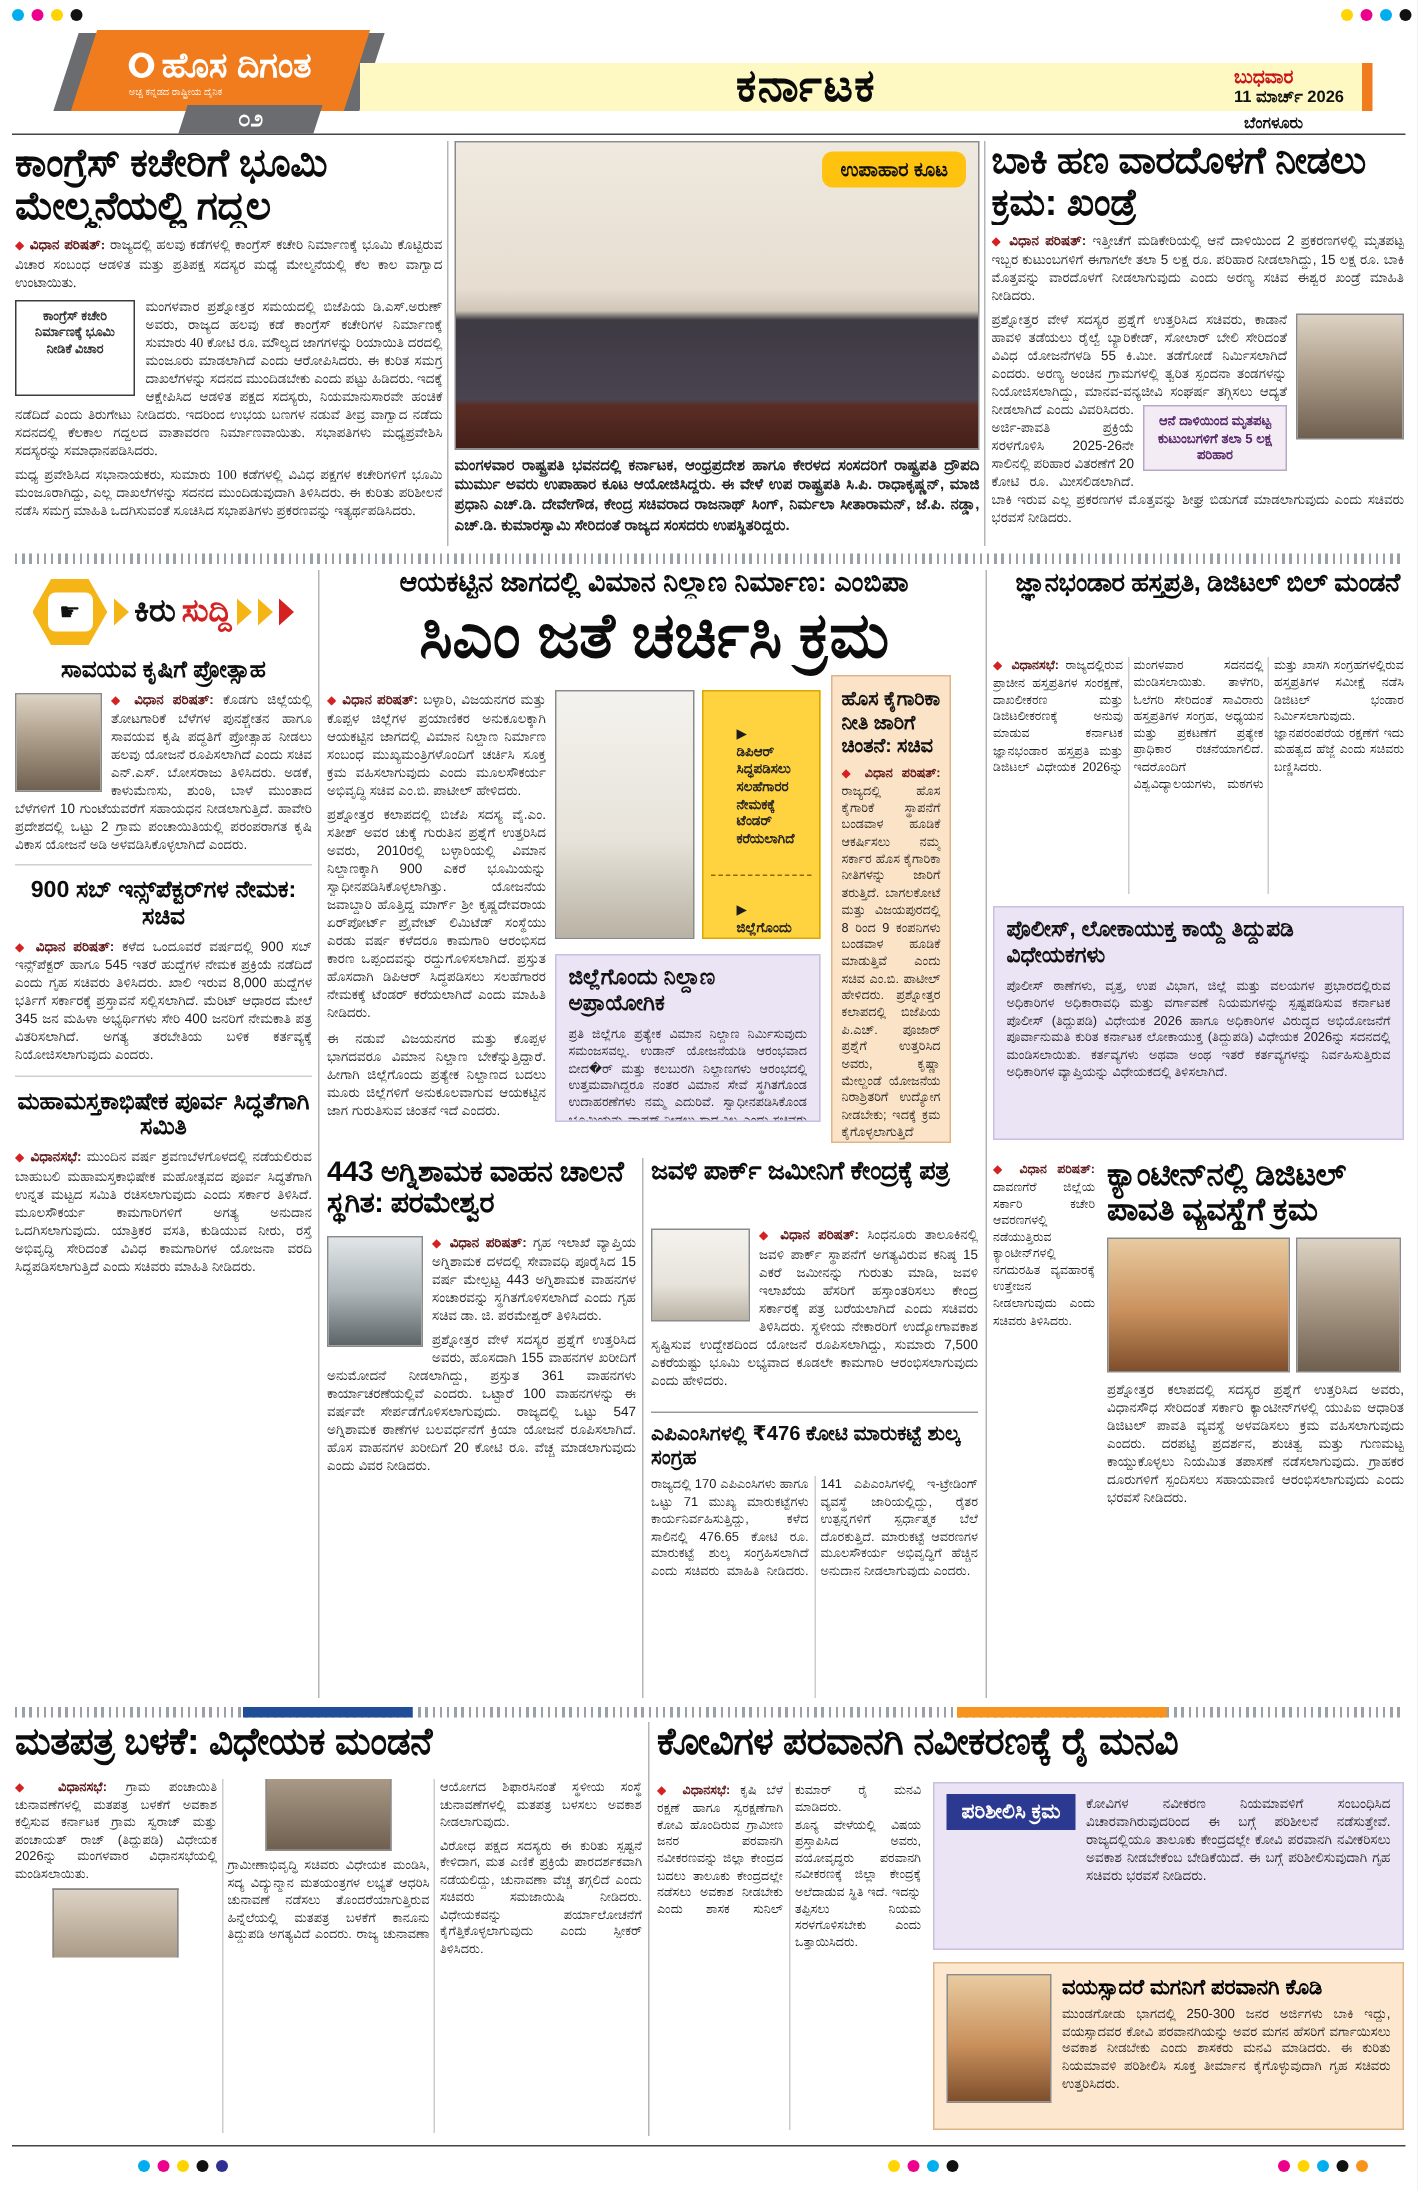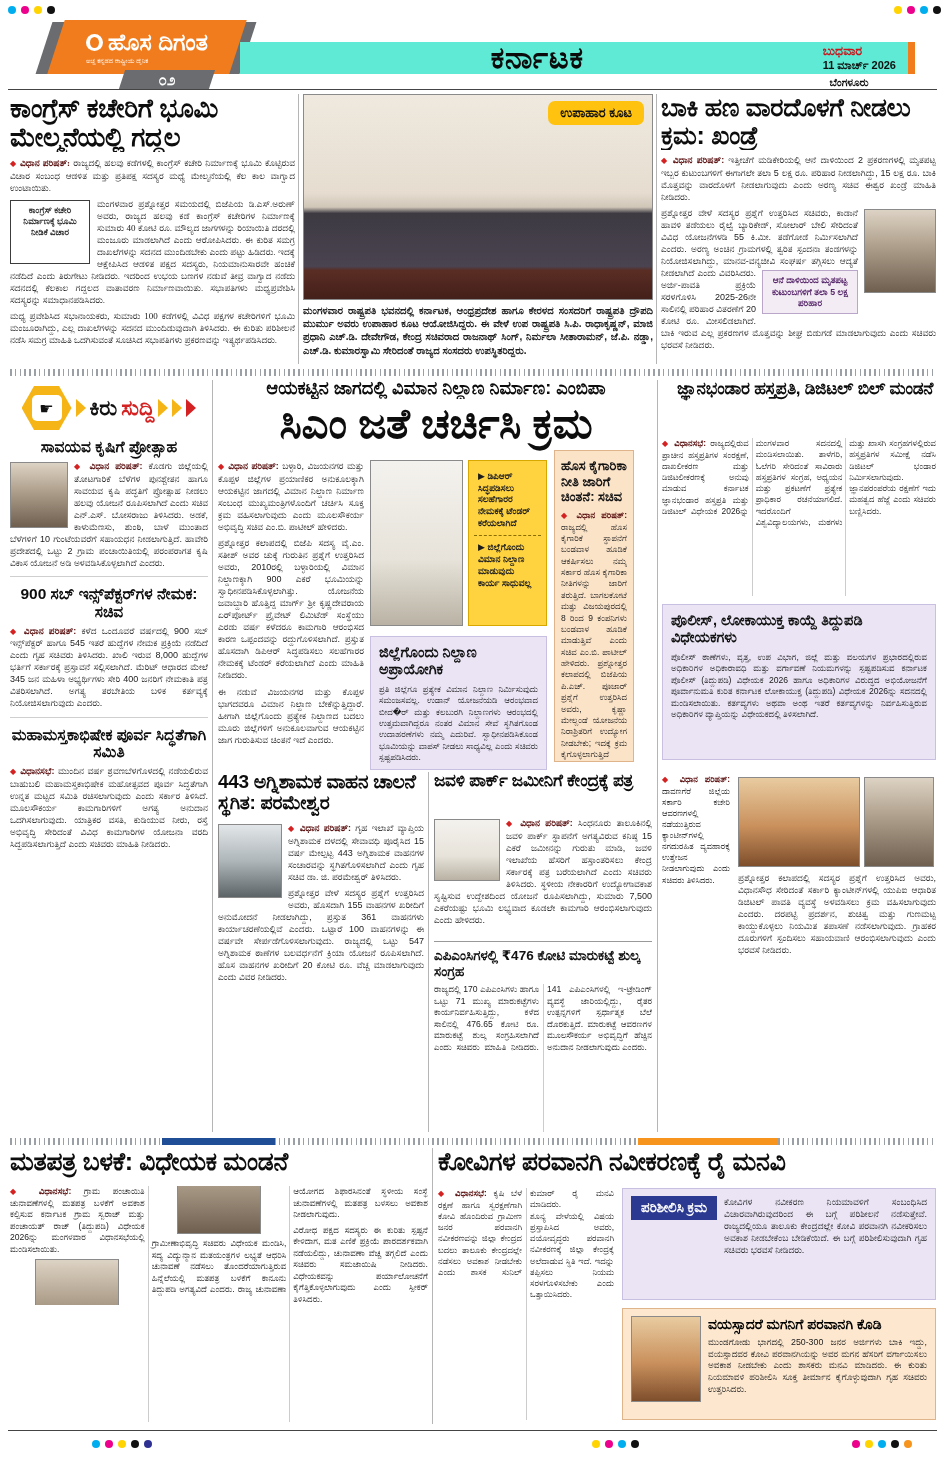--- a/index.html
+++ b/index.html
@@ -16,21 +16,21 @@
   .slash{transform:skewX(-18deg);}
   .mast-orange{background:#f07c1d;display:flex;flex-direction:column;align-items:center;justify-content:center;}
   .unskew{transform:skewX(18deg);}
   .logo-line{display:flex;align-items:center;gap:5px;}
   .globe{width:17px;height:17px;border-radius:50%;background:#fff;position:relative;}
   .globe:after{content:"";position:absolute;left:4px;top:3px;width:9px;height:11px;border-radius:50%;background:#f07c1d;}
   .logo-txt{color:#fff;font-weight:bold;font-size:23px;letter-spacing:0;}
   .tagline{color:#fff;font-size:6.5px;margin-top:1px;}
   .graybox{background:#6a6c6f;}
   .pagenum{color:#fff;font-weight:bold;font-size:15px;text-align:center;line-height:19px;}
-  .band{background:#5eead4;display:flex;align-items:center;}
+  .band{background:#fef9c3;display:flex;align-items:center;}
   .section-title{font-weight:bold;font-size:30px;color:#0b0b0b;letter-spacing:1px;}
   .dateblk{text-align:left;line-height:1.15;}
   .weekday{color:#c9141c;font-weight:bold;font-size:12.5px;}
   .dateline-txt{color:#111;font-size:11px;font-weight:bold;}
   .city{font-size:10.5px;font-weight:bold;color:#111;}
   .hr{background:#444;height:1px;}
   .vrule{background:#b5b5b5;width:1px;}
   
   .tickrow{height:7px;background:repeating-linear-gradient(90deg,#9aa0a6 0 1.6px,transparent 1.6px 4.8px);}
   .seg{height:7px;}
@@ -50,21 +50,21 @@
   .ph-warm{background:linear-gradient(180deg,#e8cba0 0%,#c9905c 55%,#7e4e2c 100%);}
   .ph-cool{background:linear-gradient(180deg,#e2e6e8 0%,#aeb6ba 50%,#5c6468 100%);}
   .ph-white{background:linear-gradient(180deg,#f4f2ee 0%,#e7e3da 60%,#b9b2a4 100%);}
   .badge{background:#ffc20e;border-radius:7px;font-weight:bold;color:#111;text-align:center;}
   
   .insetbox{float:left;width:80px;height:64px;border:1.5px solid #3c3c3c;margin:2px 7px 2px 0;padding:4px 3px;
             font-size:8.6px;font-weight:bold;color:#333;text-align:center;line-height:1.3;overflow:hidden;}
   .pinkbox{border:1px solid #b9a6c9;background:#f4ecf4;padding:4px 5px;font-size:8.8px;font-weight:bold;
            color:#57286b;line-height:1.3;text-align:center;overflow:hidden;}
   .ybox{background:#ffd23f;border:1px solid #d9a800;padding:6px 5px;overflow:hidden;}
-  .ybullet{font-size:9px;font-weight:bold;color:#222;line-height:1.3;margin:4px;}
+  .ybullet{font-size:9px;font-weight:bold;color:#222;line-height:1.3;margin:17px;}
   .ybullet .tri{color:#1b1b1b;}
   .ydash{border-top:1.5px dashed #8a6d00;margin:6px 0;}
   .peachbox{background:#fbe3c8;border:1px solid #e0b48a;padding:7px 6px;overflow:hidden;}
   .peachbox h3{margin:0 0 5px 0;font-size:13px;line-height:1.2;color:#111;}
   .lavbox{background:#eae4f4;border:1px solid #c9bfe0;padding:7px 8px;overflow:hidden;}
   .lavbox h3{margin:0 0 5px 0;font-size:14.5px;line-height:1.2;color:#111;}
   .bluelabel{display:inline-block;background:#2b3990;color:#fff;font-weight:bold;font-size:13.5px;
              padding:4px 10px;margin:0 7px 3px 0;float:left;}
   .orangebox{background:#fde8cf;border:1px solid #e0b48a;padding:7px 8px;overflow:hidden;}
   .orangebox h3{margin:0 0 4px 0;font-size:14px;line-height:1.2;color:#000000;}
@@ -212,21 +212,21 @@
     </div>
 
     <div class="ph ph-white abs" style="left:152px;top:82px;width:93px;height:166px;"></div>
 
     <div class="ybox abs" style="left:250px;top:82px;width:79px;height:166px;">
       <p class="ybullet"><span class="tri">▶ </span><span>ಡಿಪಿಆರ್ ಸಿದ್ಧಪಡಿಸಲು ಸಲಹೆಗಾರರ ನೇಮಕಕ್ಕೆ ಟೆಂಡರ್ ಕರೆಯಲಾಗಿದೆ</span></p>
       <div class="ydash"></div>
       <p class="ybullet"><span class="tri">▶ </span><span>ಜಿಲ್ಲೆಗೊಂದು ವಿಮಾನ ನಿಲ್ದಾಣ ಮಾಡುವುದು ಕಾರ್ಯ ಸಾಧುವಲ್ಲ</span></p>
     </div>
 
-    <div class="lavbox abs" style="left:152px;top:258px;width:177px;height:134px;">
+    <div class="lavbox abs" style="left:152px;top:258px;width:177px;height:112px;">
       <h3>ಜಿಲ್ಲೆಗೊಂದು ನಿಲ್ದಾಣ ಅಪ್ರಾಯೋಗಿಕ</h3>
       <div class="bd" style="font-size:8.5px;height:86px;">ಪ್ರತಿ ಜಿಲ್ಲೆಗೂ ಪ್ರತ್ಯೇಕ ವಿಮಾನ ನಿಲ್ದಾಣ ನಿರ್ಮಿಸುವುದು ಸಮಂಜಸವಲ್ಲ. ಉಡಾನ್ ಯೋಜನೆಯಡಿ ಆರಂಭವಾದ ಬೀದ�ರ್ ಮತ್ತು ಕಲಬುರಗಿ ನಿಲ್ದಾಣಗಳು ಆರಂಭದಲ್ಲಿ ಉತ್ತಮವಾಗಿದ್ದರೂ ನಂತರ ವಿಮಾನ ಸೇವೆ ಸ್ಥಗಿತಗೊಂಡ ಉದಾಹರಣೆಗಳು ನಮ್ಮ ಎದುರಿವೆ. ಸ್ವಾಧೀನಪಡಿಸಿಕೊಂಡ ಭೂಮಿಯನ್ನು ವಾಪಸ್ ನೀಡಲು ಸಾಧ್ಯವಿಲ್ಲ ಎಂದು ಸಚಿವರು ಸ್ಪಷ್ಟಪಡಿಸಿದರು.</div>
     </div>
 
     <div class="peachbox abs" style="left:336px;top:72px;width:80px;height:312px;">
       <h3>ಹೊಸ ಕೈಗಾರಿಕಾ ನೀತಿ ಜಾರಿಗೆ ಚಿಂತನೆ: ಸಚಿವ</h3>
       <div class="bd" style="font-size:8.5px;height:250px;">
         <span class="mark">◆ </span><span class="dl">ವಿಧಾನ ಪರಿಷತ್:</span>
         <span>ರಾಜ್ಯದಲ್ಲಿ ಹೊಸ ಕೈಗಾರಿಕೆ ಸ್ಥಾಪನೆಗೆ ಬಂಡವಾಳ ಹೂಡಿಕೆ ಆಕರ್ಷಿಸಲು ನಮ್ಮ ಸರ್ಕಾರ ಹೊಸ ಕೈಗಾರಿಕಾ ನೀತಿಗಳನ್ನು ಜಾರಿಗೆ ತರುತ್ತಿದೆ. ಬಾಗಲಕೋಟೆ ಮತ್ತು ವಿಜಯಪುರದಲ್ಲಿ 8 ರಿಂದ 9 ಕಂಪನಿಗಳು ಬಂಡವಾಳ ಹೂಡಿಕೆ ಮಾಡುತ್ತಿವೆ ಎಂದು ಸಚಿವ ಎಂ.ಬಿ. ಪಾಟೀಲ್ ಹೇಳಿದರು. ಪ್ರಶ್ನೋತ್ತರ ಕಲಾಪದಲ್ಲಿ ಬಿಜೆಪಿಯ ಪಿ.ಎಚ್. ಪೂಜಾರ್ ಪ್ರಶ್ನೆಗೆ ಉತ್ತರಿಸಿದ ಅವರು, ಕೃಷ್ಣಾ ಮೇಲ್ದಂಡೆ ಯೋಜನೆಯ ನಿರಾಶ್ರಿತರಿಗೆ ಉದ್ಯೋಗ ನೀಡಬೇಕು; ಇದಕ್ಕೆ ಕ್ರಮ ಕೈಗೊಳ್ಳಲಾಗುತ್ತಿದೆ ಎಂದು ಭರವಸೆ ನೀಡಿದರು.</span>
       </div>
@@ -269,20 +269,21 @@
       <div class="bd cols2" style="font-size:8.6px;height:150px;">ರಾಜ್ಯದಲ್ಲಿ 170 ಎಪಿಎಂಸಿಗಳು ಹಾಗೂ ಒಟ್ಟು 71 ಮುಖ್ಯ ಮಾರುಕಟ್ಟೆಗಳು ಕಾರ್ಯನಿರ್ವಹಿಸುತ್ತಿದ್ದು, ಕಳೆದ ಸಾಲಿನಲ್ಲಿ 476.65 ಕೋಟಿ ರೂ. ಮಾರುಕಟ್ಟೆ ಶುಲ್ಕ ಸಂಗ್ರಹಿಸಲಾಗಿದೆ ಎಂದು ಸಚಿವರು ಮಾಹಿತಿ ನೀಡಿದರು. 141 ಎಪಿಎಂಸಿಗಳಲ್ಲಿ ಇ-ಟ್ರೇಡಿಂಗ್ ವ್ಯವಸ್ಥೆ ಜಾರಿಯಲ್ಲಿದ್ದು, ರೈತರ ಉತ್ಪನ್ನಗಳಿಗೆ ಸ್ಪರ್ಧಾತ್ಮಕ ಬೆಲೆ ದೊರಕುತ್ತಿದೆ. ಮಾರುಕಟ್ಟೆ ಆವರಣಗಳ ಮೂಲಸೌಕರ್ಯ ಅಭಿವೃದ್ಧಿಗೆ ಹೆಚ್ಚಿನ ಅನುದಾನ ನೀಡಲಾಗುವುದು ಎಂದರು.</div>
     </div>
   </div>
 
   <div class="abs" style="left:662px;top:772px;width:274px;height:360px;overflow:hidden;">
     <div class="bd abs" style="left:0;top:2px;width:68px;height:352px;font-size:8.3px;">
       <span class="mark">◆ </span><span class="dl">ವಿಧಾನ ಪರಿಷತ್:</span>
       <span>ದಾವಣಗೆರೆ ಜಿಲ್ಲೆಯ ಸರ್ಕಾರಿ ಕಚೇರಿ ಆವರಣಗಳಲ್ಲಿ ನಡೆಯುತ್ತಿರುವ ಕ್ಯಾಂಟೀನ್‌ಗಳಲ್ಲಿ ನಗದುರಹಿತ ವ್ಯವಹಾರಕ್ಕೆ ಉತ್ತೇಜನ ನೀಡಲಾಗುವುದು ಎಂದು ಸಚಿವರು ತಿಳಿಸಿದರು.</span>
     </div>
     <div class="abs" style="left:76px;top:0;width:198px;">
+      <div class="h1" style="font-size:21px;height:48px;">ಕ್ಯಾಂಟೀನ್‌ನಲ್ಲಿ ಡಿಜಿಟಲ್ ಪಾವತಿ ವ್ಯವಸ್ಥೆಗೆ ಕ್ರಮ</div>
       <div style="display:flex;gap:4px;margin-top:5px;">
         <div class="ph ph-warm" style="width:122px;height:90px;"></div>
         <div class="ph ph-port" style="width:70px;height:90px;"></div>
       </div>
       <div class="bd" style="margin-top:5px;height:208px;">ಪ್ರಶ್ನೋತ್ತರ ಕಲಾಪದಲ್ಲಿ ಸದಸ್ಯರ ಪ್ರಶ್ನೆಗೆ ಉತ್ತರಿಸಿದ ಅವರು, ವಿಧಾನಸೌಧ ಸೇರಿದಂತೆ ಸರ್ಕಾರಿ ಕ್ಯಾಂಟೀನ್‌ಗಳಲ್ಲಿ ಯುಪಿಐ ಆಧಾರಿತ ಡಿಜಿಟಲ್ ಪಾವತಿ ವ್ಯವಸ್ಥೆ ಅಳವಡಿಸಲು ಕ್ರಮ ವಹಿಸಲಾಗುವುದು ಎಂದರು. ದರಪಟ್ಟಿ ಪ್ರದರ್ಶನ, ಶುಚಿತ್ವ ಮತ್ತು ಗುಣಮಟ್ಟ ಕಾಯ್ದುಕೊಳ್ಳಲು ನಿಯಮಿತ ತಪಾಸಣೆ ನಡೆಸಲಾಗುವುದು. ಗ್ರಾಹಕರ ದೂರುಗಳಿಗೆ ಸ್ಪಂದಿಸಲು ಸಹಾಯವಾಣಿ ಆರಂಭಿಸಲಾಗುವುದು ಎಂದು ಭರವಸೆ ನೀಡಿದರು.</div>
     </div>
   </div>
 
   <div class="abs tickrow" style="left:10px;top:1138px;width:925px;"></div>
   <div class="abs seg" style="left:162px;top:1138px;width:113px;background:#1f4e96;"></div>

